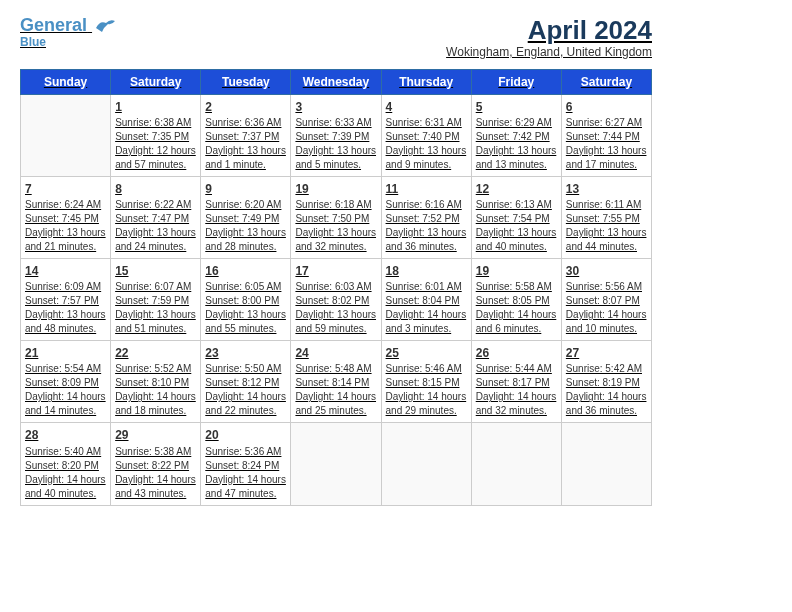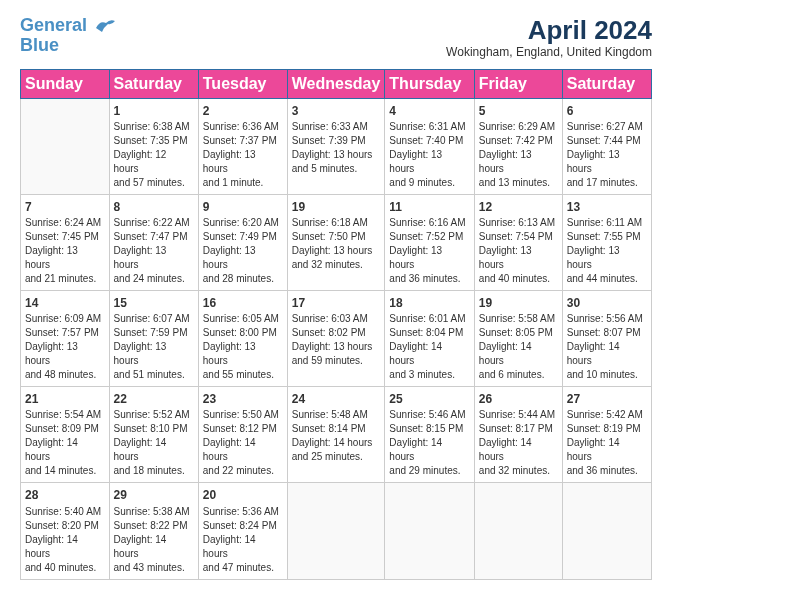--- a/index.html
+++ b/index.html
@@ -7,20 +7,21 @@
       font-family: Arial, sans-serif;
       background: #fff;
       width: 792px;
       height: 612px;
       overflow: hidden;
     }
     .page {
       width: 656px;
       min-height: 612px;
       padding: 16px 4px 10px 20px;
+      text-decoration: underline;
     }
     .header-area {
       display: flex;
       justify-content: space-between;
       align-items: flex-start;
       margin-bottom: 10px;
     }
     .logo {
       display: flex;
       flex-direction: column;
@@ -48,25 +49,25 @@
       font-size: 12px;
       color: #333;
       font-weight: normal;
     }
     table {
       width: 100%;
       border-collapse: collapse;
       font-size: 10.5px;
     }
     thead tr th {
-      background-color: #ec4899;
+      background-color: #1d4ed8;
       color: #fff;
       padding: 5px 4px;
-      text-align: left;
-      font-size: 16px;
+      text-align: center;
+      font-size: 12px;
       font-weight: bold;
       border: 1px solid #2e6da4;
     }
     tbody tr td {
       border: 1px solid #ccc;
       padding: 4px 4px;
       vertical-align: top;
       width: 14.28%;
       min-height: 70px;
       height: 75px;
@@ -95,21 +96,21 @@
   <div class="header-area">
     <div class="logo">
       <div style="display:flex;align-items:center;">
         <span class="logo-text">
           <span>General</span>
           <svg width="22" height="16" viewBox="0 0 22 16" style="display:inline-block;vertical-align:middle;margin-left:2px;">
             <path d="M2,10 Q6,2 12,5 Q16,1 21,3 Q18,7 14,6 Q10,9 8,14 Z" fill="#4a90c4"></path>
           </svg>
         </span>
       </div>
-      <span class="logo-text" style="color:#4a90c4;font-size:18px;">Blue</span>
+      <span class="logo-text" style="color:#4a90c4;font-size:12px;">Blue</span>
     </div>
     <div class="title-area">
       <div class="month-title">April 2024</div>
       <div class="location-title">Wokingham, England, United Kingdom</div>
     </div>
   </div>
 
   <table>
     <thead>
       <tr>

